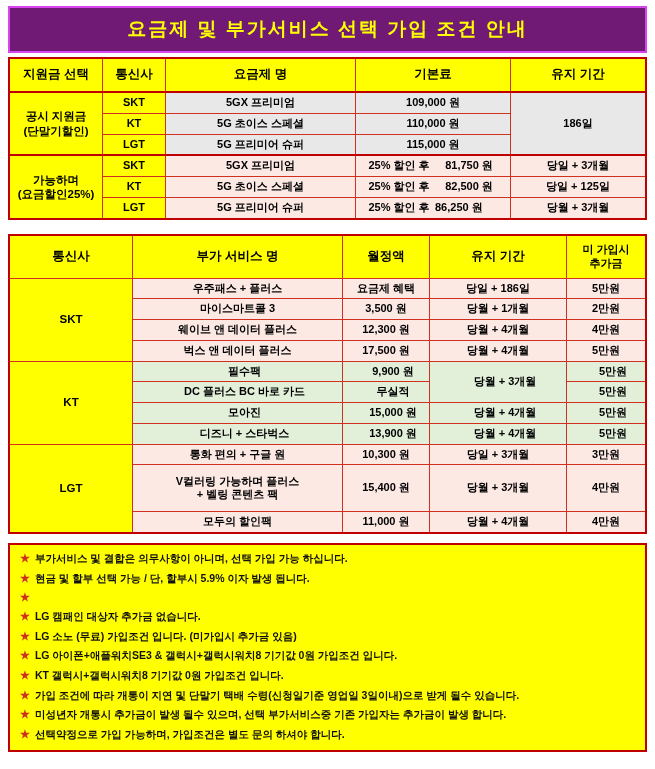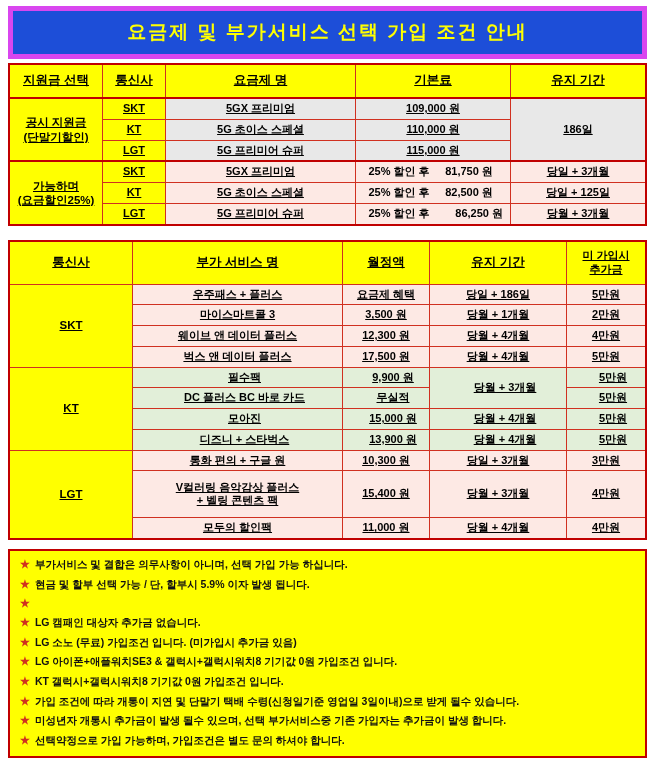--- a/index.html
+++ b/index.html
@@ -12,35 +12,34 @@
     overflow:hidden;
   }
   .page{
     position:relative;
     width:655px;height:769px;
     box-sizing:border-box;
     padding:6px 8px 0 8px;
   }
   
   .title-bar{
-    background:#1d4ed8;
+    background:#701a75;
     color:#ffff00;
     text-align:center;
     font-size:19px;
     font-weight:bold;
     letter-spacing:2px;
     padding:8px 0 9px 0;
-    border:5px solid #d946ef;
+    border:2px solid #d946ef;
   }
   
   table{
     border-collapse:collapse;
     width:100%;
     table-layout:fixed;
-    text-decoration:underline;
   }
   td,th{
     border:1px solid #d03020;
     text-align:center;
     vertical-align:middle;
     font-size:11px;
     padding:3px 2px;
     font-weight:bold;
     line-height:1.25;
   }
@@ -139,21 +138,21 @@
       <td class="pink">5G 초이스 스페셜</td>
       <td class="pink">
         <span style="display:inline-block;width:72px;text-align:center">25% 할인 후</span><span style="display:inline-block;width:68px;text-align:center">82,500 원</span>
       </td>
       <td class="pink">당일 + 125일</td>
     </tr>
     <tr>
       <td class="ysub">LGT</td>
       <td class="pink">5G 프리미어 슈퍼</td>
       <td class="pink">
-        <span style="display:inline-block;width:72px;text-align:center">25% 할인 후</span><span style="display:inline-block;width:68px;text-align:right">86,250 원</span>
+        <span style="display:inline-block;width:72px;text-align:center">25% 할인 후</span><span style="display:inline-block;width:68px;text-align:left">86,250 원</span>
       </td>
       <td class="pink">당월 + 3개월</td>
     </tr>
   </tbody>
     </table>
 
   <div class="spacer"></div>
 
   <table class="t2">
     <tbody>
@@ -220,21 +219,21 @@
     </tr>
 
     <tr class="thick-top">
       <td class="ylabel" rowspan="3">LGT</td>
       <td class="pink">통화 편의 + 구글 원</td>
       <td class="pink">10,300 원</td>
       <td class="pink">당일 + 3개월</td>
       <td class="pink">3만원</td>
     </tr>
     <tr>
-      <td class="pink two-line" style="height:40px;white-space:pre-line">V컬러링 음악감상 플러스
+      <td class="pink two-line" style="height:40px;white-space:pre-line">V컬러링 가능하며 플러스
 + 벨링 콘텐츠 팩</td>
       <td class="pink">15,400 원</td>
       <td class="pink">당월 + 3개월</td>
       <td class="pink">4만원</td>
     </tr>
     <tr>
       <td class="pink">모두의 할인팩</td>
       <td class="pink">11,000 원</td>
       <td class="pink">당월 + 4개월</td>
       <td class="pink">4만원</td>

